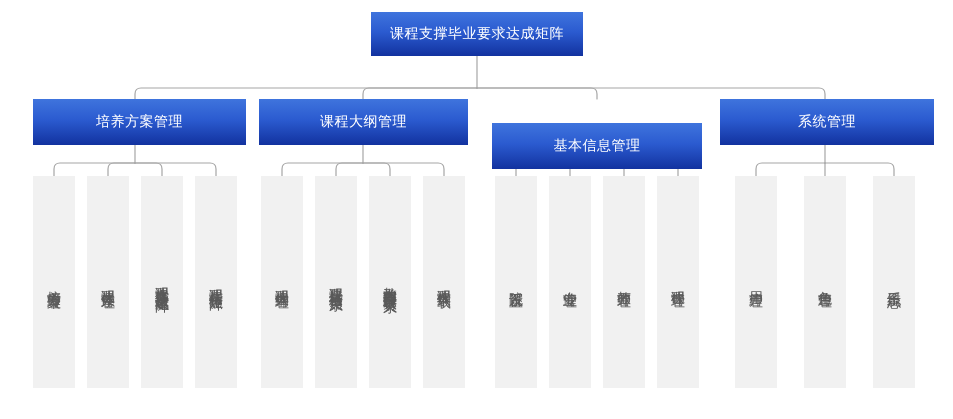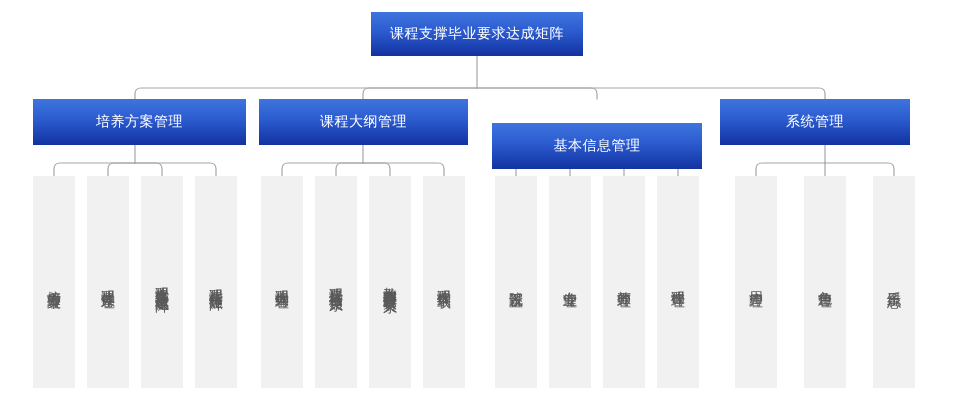--- a/index.html
+++ b/index.html
@@ -170,21 +170,21 @@
   <div class="leaf-node" style="left:549px; width:42px;">
     <span class="node-label">专业管理</span>
   </div>
   <div class="leaf-node" style="left:603px; width:42px;">
     <span class="node-label">教师管理</span>
   </div>
   <div class="leaf-node" style="left:657px; width:42px;">
     <span class="node-label">课程管理</span>
   </div>
 
-  <div class="group-node" style="left:720px; width:190px;">
+  <div class="group-node" style="left:720px; width:214px;">
     <span class="node-label">系统管理</span>
   </div>
   <div class="leaf-node" style="left:735px; width:42px;">
     <span class="node-label">用户管理</span>
   </div>
   <div class="leaf-node" style="left:804px; width:42px;">
     <span class="node-label">角色管理</span>
   </div>
   <div class="leaf-node" style="left:873px; width:42px;">
     <span class="node-label">系统日志</span>

